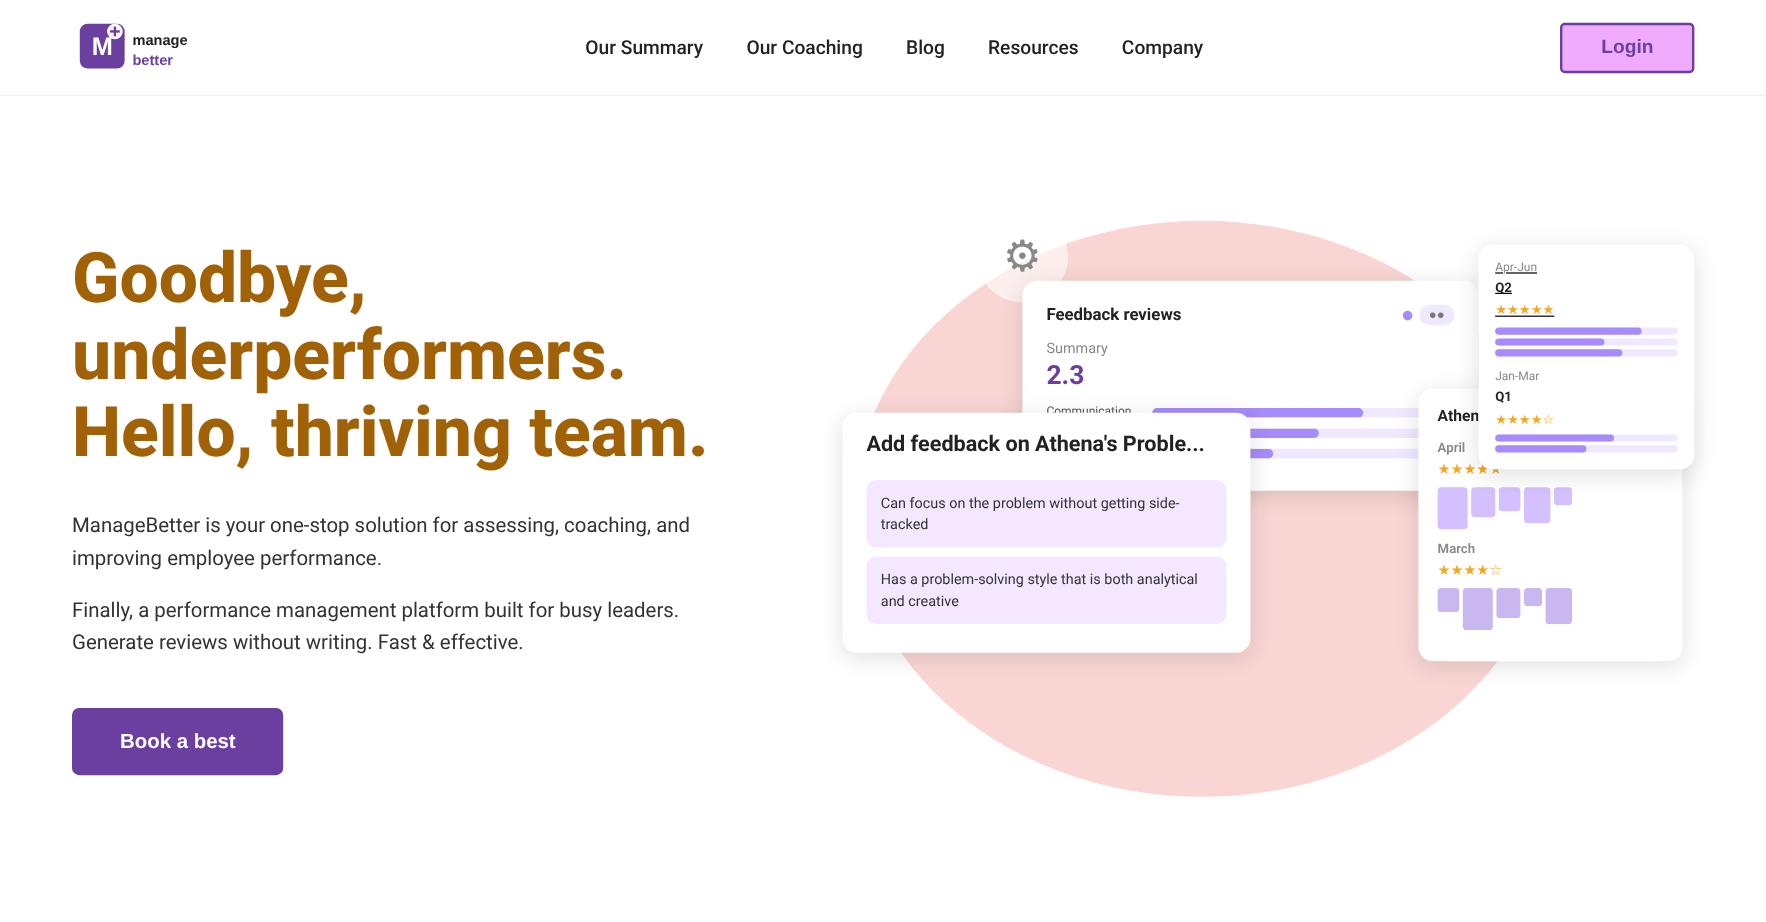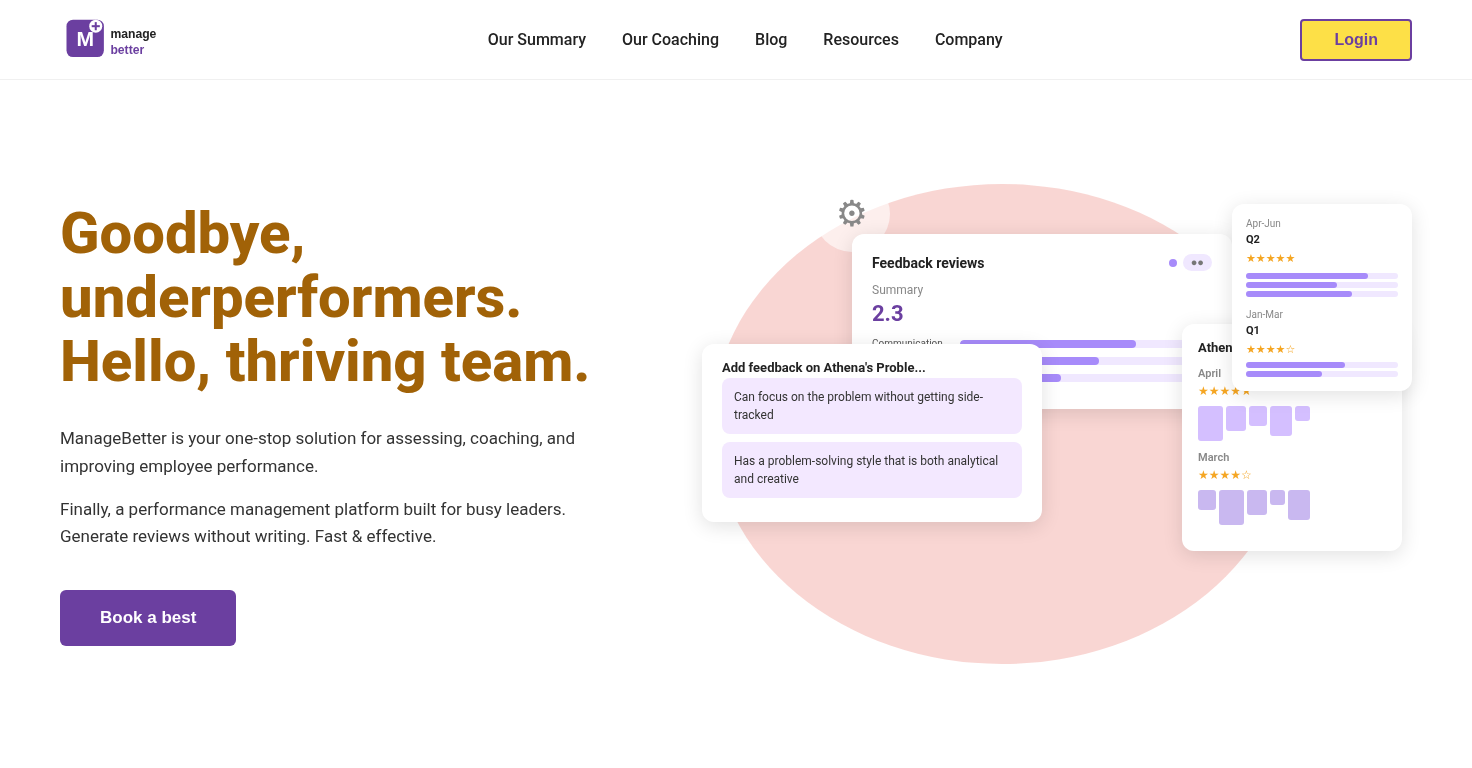--- a/index.html
+++ b/index.html
@@ -45,21 +45,21 @@
 
     .nav-item {
       font-size: 16px;
       color: #222;
       cursor: pointer;
       font-weight: 500;
       text-decoration: none;
     }
 
     .login-btn {
-      background: #fde047;
+      background: #f0abfc;
       border: 2px solid #6b3fa0;
       color: #6b3fa0;
       padding: 10px 32px;
       font-size: 16px;
       font-weight: 600;
       cursor: pointer;
       border-radius: 4px;
     }
 
     
@@ -237,24 +237,24 @@
       left: 50px;
       width: 340px;
       background: #fff;
       border-radius: 12px;
       box-shadow: 0 4px 20px rgba(0,0,0,0.12);
       padding: 16px 20px;
       z-index: 4;
     }
 
     .feedback-header {
-      font-size: 13px;
+      font-size: 18px;
       font-weight: 700;
       color: #222;
-      margin-bottom: 3px;
+      margin-bottom: 19px;
     }
 
     .pill-row {
       display: flex;
       gap: 8px;
       margin-bottom: 12px;
       flex-wrap: wrap;
     }
 
     .pill {
@@ -487,21 +487,21 @@
       <div class="project-bar-row">
         <div class="project-bar" style="width:18px; height:20px; background:#c9b8f0;"></div>
         <div class="project-bar" style="width:25px; height:35px; background:#c9b8f0;"></div>
         <div class="project-bar" style="width:20px; height:25px; background:#c9b8f0;"></div>
         <div class="project-bar" style="width:15px; height:15px; background:#c9b8f0;"></div>
         <div class="project-bar" style="width:22px; height:30px; background:#c9b8f0;"></div>
       </div>
     </div>
 
     <div class="card-rating">
-      <div style="display:flex; justify-content:space-between; align-items:center; margin-bottom:8px;">
+      <div style="display:flex; justify-content:space-between; align-items:center; margin-bottom:8px;text-decoration:underline;">
         <div>
           <div class="rating-period">Apr-Jun</div>
           <div class="rating-label">Q2</div>
           <div style="color:#f5a623; font-size:11px;">★★★★★</div>
         </div>
       </div>
       <div class="rating-bars">
         <div class="rating-bar-row">
           <div class="rating-bar-track">
             <div class="rating-bar-fill" style="width:80%"></div>

